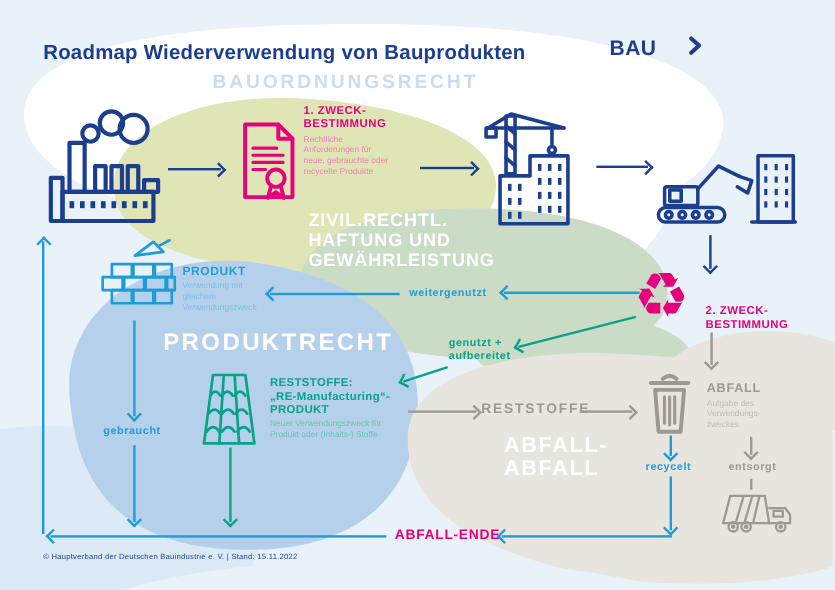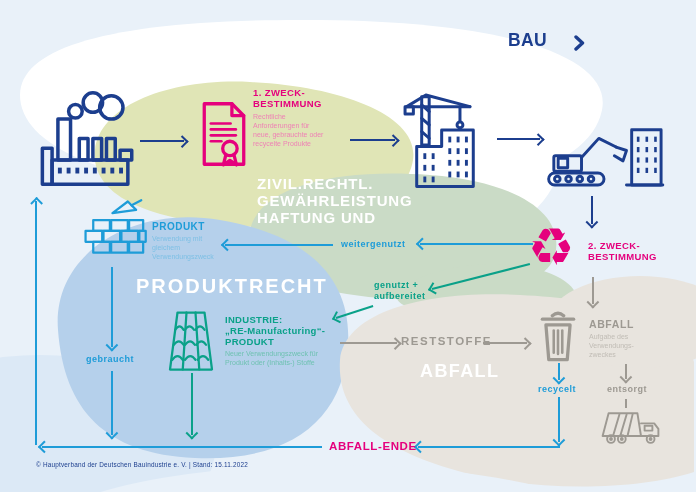--- a/index.html
+++ b/index.html
@@ -4,21 +4,21 @@
 <style>
   html,body{margin:0;padding:0;background:#cfd8e2;}
   #canvas{position:relative;width:696px;height:492px;overflow:hidden;background:#e9f1f9;
     font-family:"Liberation Sans","DejaVu Sans",sans-serif;}
   #canvas *{box-sizing:border-box;}
   .bg{position:absolute;left:0;top:0;z-index:0;}
   .abs{position:absolute;z-index:2;}
   .t{position:absolute;z-index:3;white-space:nowrap;}
 
   .title{font-weight:700;font-size:17px;color:var(--navy,#1c3e8e);letter-spacing:.2px;}
-  .logo{display:flex;align-items:flex-end;color:var(--navy,#1c3e8e);font-size:17.5px;gap:25px;}
+  .logo{display:flex;align-items:flex-start;color:var(--navy,#1c3e8e);font-size:17.5px;gap:25px;}
   .logo .b{font-weight:700;letter-spacing:.3px;}
   .logo .r{font-weight:400;letter-spacing:.6px;}
   .zone-light{font-weight:700;font-size:16px;color:var(--label_light_blue,#c9ddf1);letter-spacing:2.4px;}
   .zone-white{font-weight:700;color:#fff;}
   .zivil{font-size:15px;line-height:17px;letter-spacing:.8px;}
   .produktrecht{font-size:20px;letter-spacing:2px;}
   .abfallrecht{font-size:18px;line-height:19px;letter-spacing:1.4px;}
 
   .h-pink{font-weight:700;font-size:9.5px;line-height:10.5px;color:var(--pink,#e5007d);letter-spacing:.4px;}
   .d-pink{font-weight:400;font-size:7px;line-height:9px;color:var(--pink_light,#ee82b5);}
@@ -244,64 +244,67 @@
     <path d="M70,27 H92 L99,36 V48 H70"></path>
     <rect x="76" y="31" width="13" height="8"></rect>
     <circle cx="20" cy="53" r="6.5"></circle>
       <circle cx="38" cy="53" r="6.5"></circle>
       <circle cx="86" cy="53" r="6.5"></circle>
     <circle cx="20" cy="53" r="1.6" fill="#9d9992"></circle>
       <circle cx="38" cy="53" r="1.6" fill="#9d9992"></circle>
       <circle cx="86" cy="53" r="1.6" fill="#9d9992"></circle>
   </svg>
 
+  <div class="t title" style="left:36px;top:34px">Roadmap Wiederverwendung von Bauprodukten</div>
   <div class="t logo" style="left:508px;top:30px">
     <span class="b">BAU</span>
     <svg width="11" height="16" viewBox="0 0 11 16" style="margin:0 2px" fill="none" stroke="#1c3e8e" stroke-width="3.4" stroke-linecap="round" stroke-linejoin="round">
         <path d="M2,2 L8.5,8 L2,14"></path>
       </svg>
   </div>
 
+  <div class="t zone-light" style="left:177px;top:60px">BAUORDNUNGSRECHT</div>
   <div class="t zone-white zivil" style="left:257px;top:175px">
     <div>ZIVIL.RECHTL.</div>
+    <div>HAFTUNG UND</div>
     <div>GEWÄHRLEISTUNG</div>
-    <div>HAFTUNG UND</div>
   </div>
   <div class="t zone-white produktrecht" style="left:136px;top:275px">PRODUKTRECHT</div>
   <div class="t zone-white abfallrecht" style="left:420px;top:362px">
+    <div>ABFALL-</div>
     <div>ABFALL</div>
   </div>
 
   <div class="t" style="left:253px;top:88px">
     <div class="h-pink">1. ZWECK-</div>
     <div class="h-pink">BESTIMMUNG</div>
     <div class="d-pink" style="margin-top:3px">
       <div>Rechtliche</div>
       <div>Anforderungen für</div>
       <div>neue, gebrauchte oder</div>
       <div>recycelte Produkte</div>
     </div>
   </div>
 
-  <div class="t" style="left:588px;top:241px">
+  <div class="t" style="left:588px;top:255px">
     <div class="h-pink">2. ZWECK-</div>
     <div class="h-pink">BESTIMMUNG</div>
   </div>
 
   <div class="t" style="left:152px;top:221px">
     <div class="h-blue">PRODUKT</div>
     <div class="d-blue" style="margin-top:2px">
       <div>Verwendung mit</div>
       <div>gleichem</div>
       <div>Verwendungszweck</div>
     </div>
   </div>
 
   <div class="t" style="left:225px;top:314px">
-    <div class="h-teal">INDUSTRIE:</div>
+    <div class="h-teal">RESTSTOFFE:</div>
     <div class="h-teal">„RE-Manufacturing“-</div>
     <div class="h-teal">PRODUKT</div>
     <div class="d-teal" style="margin-top:2px">
       <div>Neuer Verwendungszweck für</div>
       <div>Produkt oder (Inhalts-) Stoffe</div>
     </div>
   </div>
 
   <div class="t" style="left:589px;top:318px">
     <div class="h-gray">ABFALL</div>

